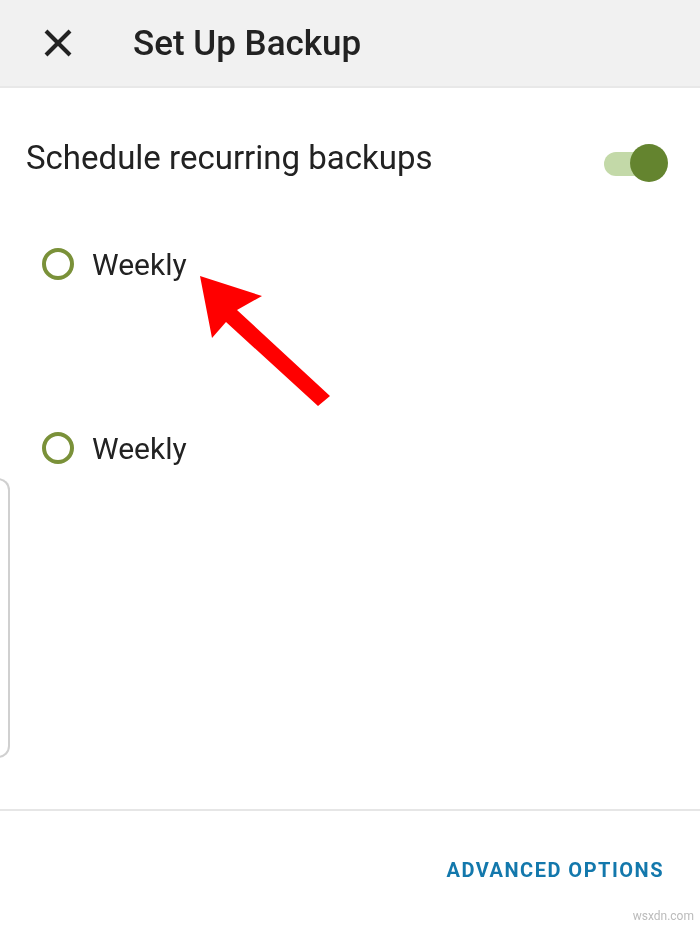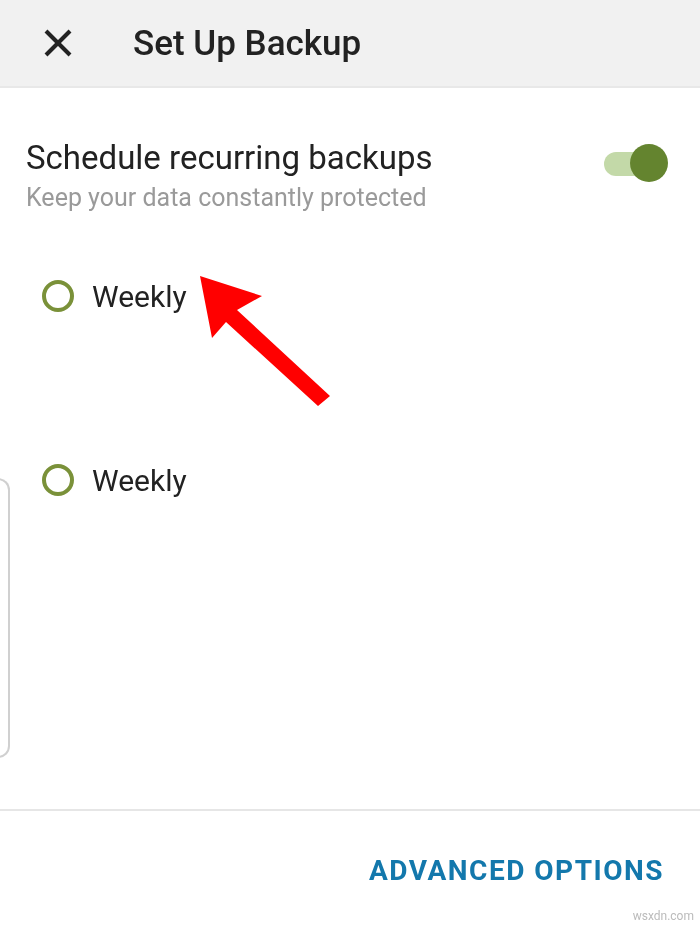--- a/index.html
+++ b/index.html
@@ -127,21 +127,21 @@
       right: 0;
       border-top: 2px solid #e6e6e6;
       height: 120px;
       display: flex;
       align-items: center;
       justify-content: flex-end;
       padding-right: 36px;
     }
     .adv-link {
       color: #1378ac;
-      font-size: 28px;
+      font-size: 20px;
       font-weight: 700;
       letter-spacing: 1.5px;
       cursor: pointer;
     }
     .watermark {
       position: absolute;
       bottom: 6px;
       right: 6px;
       font-size: 12px;
       color: #bbb;
@@ -163,21 +163,20 @@
       <line x1="26" y1="2" x2="2" y2="26" stroke="#222" stroke-width="4"></line>
     </svg>
   </div>
   <div class="top-title">Set Up Backup</div>
 </div>
 
 <div class="content">
   <div class="setting-row">
     <div class="setting-text">
       <div class="setting-title">Schedule recurring backups</div>
-      <div class="setting-subtitle">Keep your data constantly protected</div>
     </div>
     <div class="toggle">
       <div class="toggle-track"></div>
       <div class="toggle-knob"></div>
     </div>
   </div>
 
   <div class="options">
     <div class="option-row">
       <div class="radio-outer"></div>

